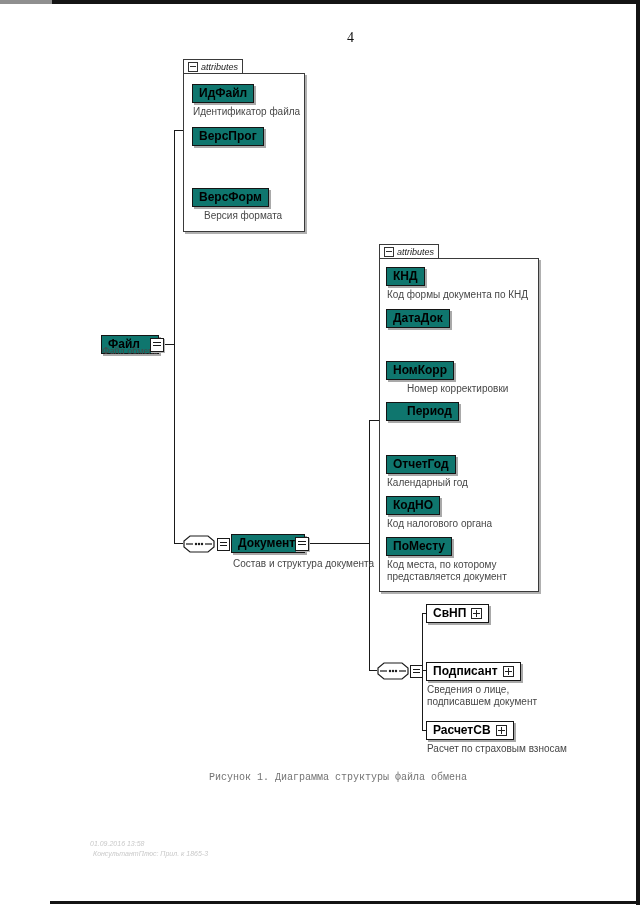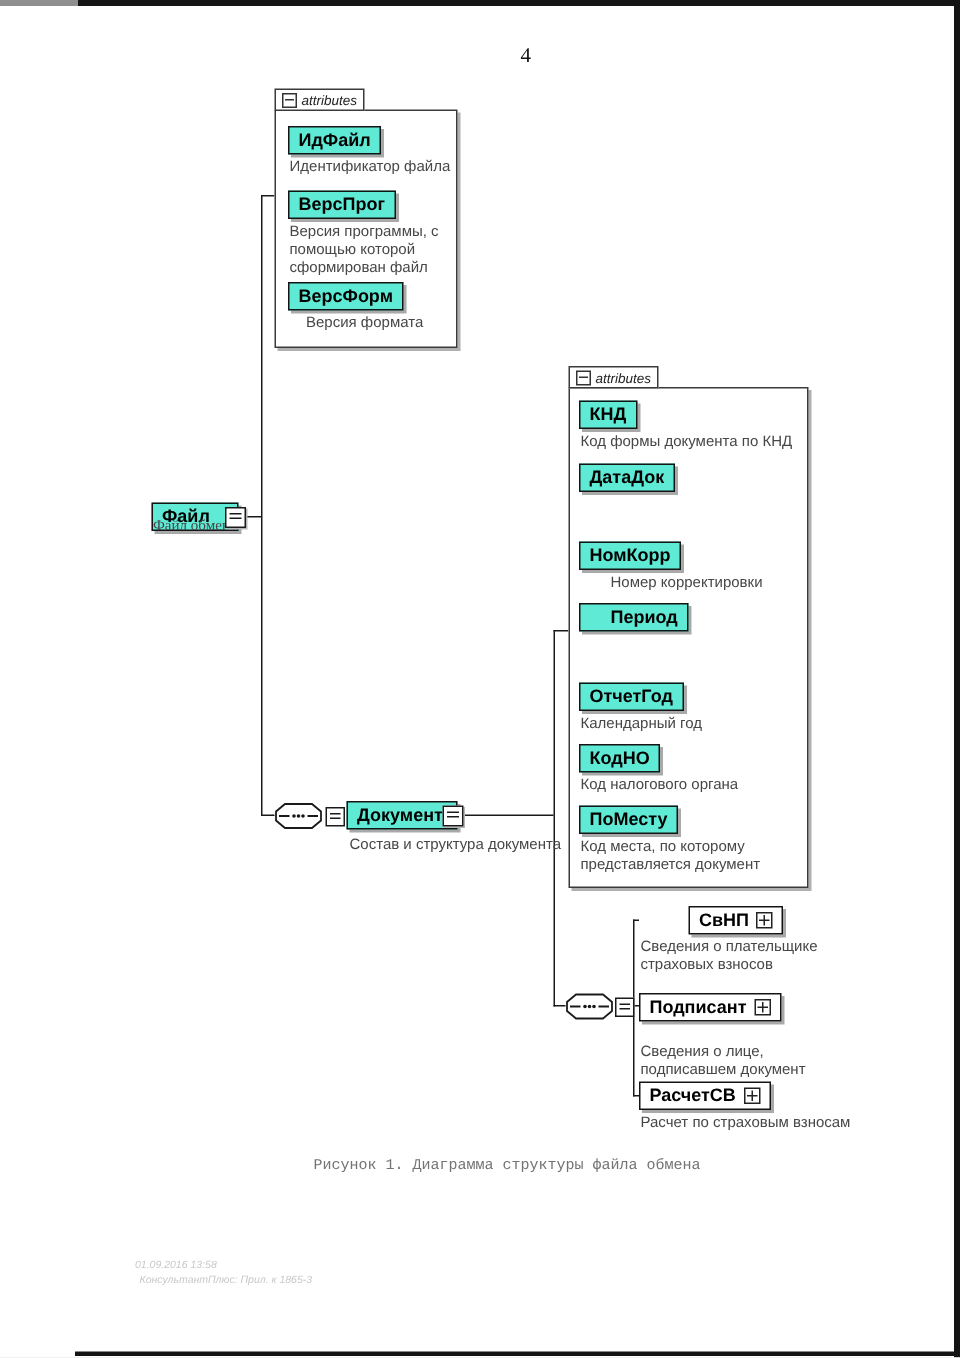--- a/index.html
+++ b/index.html
@@ -14,21 +14,21 @@
   .line{position:absolute;background:#1a1a1a;}
   
   .attrbox{position:absolute;background:#fff;border:1px solid #3a3a3a;box-shadow:2px 2px 0 #b0b0b0;}
   .attrtab{
     position:absolute;background:#fff;border:1px solid #3a3a3a;z-index:3;
     display:flex;align-items:center;gap:3px;padding:0 4px;height:13px;
     font-style:italic;font-size:9px;color:#222;
   }
   
   .namebox{
-    position:absolute;background:#5eead4;border:1.4px solid #141414;z-index:2;
+    position:absolute;background:#0f766e;border:1.4px solid #141414;z-index:2;
     padding:1px 6px 2px;font-weight:bold;font-size:12px;color:#000;
     white-space:nowrap;box-shadow:2px 2px 0 #a9a9a9;
   }
   .elembox{
     position:absolute;background:#fff;border:1.4px solid #141414;z-index:2;
     padding:1px 6px 2px;font-weight:bold;font-size:12px;color:#000;
     white-space:nowrap;box-shadow:2px 2px 0 #a9a9a9;
     display:inline-flex;align-items:center;gap:5px;
   }
   
@@ -84,21 +84,20 @@
   <div class="attrtab" style="left:183px;top:59px;">
     <span class="icon-minus"></span>
     <span>attributes</span>
   </div>
   <div class="attrbox" style="left:183px;top:73px;width:120px;height:157px;"></div>
 
   <div class="namebox" style="left:192px;top:84px;">ИдФайл</div>
   <div class="anno" style="left:193px;top:106px;width:108px;">Идентификатор файла</div>
 
   <div class="namebox" style="left:192px;top:127px;">ВерсПрог</div>
-  <div class="anno" style="left:193px;top:149px;width:104px;">Версия программы, с помощью которой сформирован файл</div>
 
   <div class="namebox" style="left:192px;top:188px;">ВерсФорм</div>
   <div class="anno" style="left:193px;top:210px;width:110px;padding-left:11px;">Версия формата</div>
 
   <div class="namebox" style="left:101px;top:335px;width:44px;">Файл</div>
   <div class="handle" style="left:150px;top:338px;"></div>
   <div class="anno" style="left:102px;top:345px;width:90px;font-family:Liberation Serif, serif;">Файл обмена</div>
 
   <svg class="seq-svg" style="left:183px;top:535px;" width="32" height="18" viewBox="0 0 32 18">
     <polygon points="7,1 25,1 31,6 31,12 25,17 7,17 1,12 1,6" fill="#ffffff" stroke="#1a1a1a" stroke-width="1.2"></polygon>
@@ -142,31 +141,30 @@
   <svg class="seq-svg" style="left:377px;top:662px;" width="32" height="18" viewBox="0 0 32 18">
     <polygon points="7,1 25,1 31,6 31,12 25,17 7,17 1,12 1,6" fill="#ffffff" stroke="#1a1a1a" stroke-width="1.2"></polygon>
     <line x1="3" y1="9" x2="10" y2="9" stroke="#1a1a1a" stroke-width="1.2"></line>
     <line x1="22" y1="9" x2="29" y2="9" stroke="#1a1a1a" stroke-width="1.2"></line>
     <circle cx="13" cy="9" r="1.2" fill="#1a1a1a"></circle>
       <circle cx="16" cy="9" r="1.2" fill="#1a1a1a"></circle>
       <circle cx="19" cy="9" r="1.2" fill="#1a1a1a"></circle>
   </svg>
   <div class="seqsq" style="left:410px;top:665px;"></div>
 
-  <div class="elembox" style="left:426px;top:604px;margin-left:33px;">
+  <div class="elembox" style="left:426px;top:604px;">
     <span>СвНП</span>
     <span class="icon-plus"></span>
   </div>
-  <div class="anno" style="left:427px;top:626px;width:150px;">Сведения о плательщике страховых взносов</div>
 
   <div class="elembox" style="left:426px;top:662px;">
     <span>Подписант</span>
     <span class="icon-plus"></span>
   </div>
-  <div class="anno" style="left:427px;top:684px;width:126px;margin-top:12px;">Сведения о лице, подписавшем документ</div>
+  <div class="anno" style="left:427px;top:684px;width:126px;">Сведения о лице, подписавшем документ</div>
 
   <div class="elembox" style="left:426px;top:721px;">
     <span>РасчетСВ</span>
     <span class="icon-plus"></span>
   </div>
   <div class="anno" style="left:427px;top:743px;width:180px;">Расчет по страховым взносам</div>
 
   <div class="caption" style="left:338px;top:772px;">Рисунок 1. Диаграмма структуры файла обмена</div>
 
   <div class="footer-note" style="left:90px;top:840px;">01.09.2016 13:58</div>

